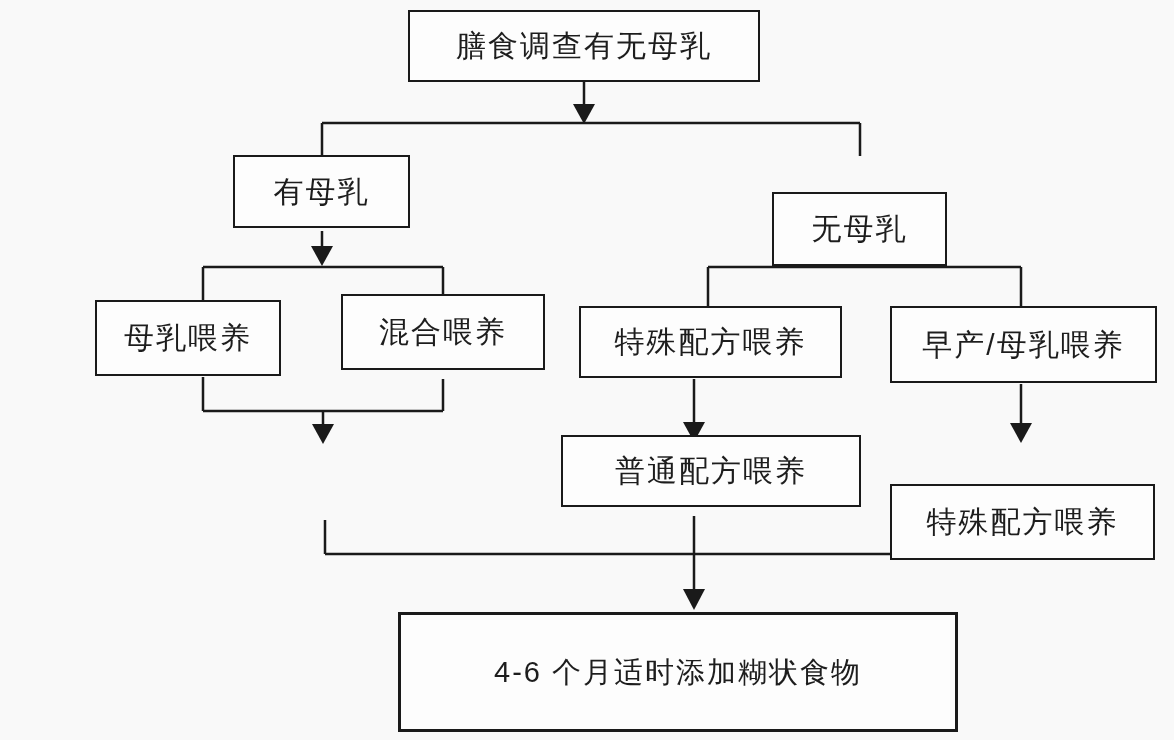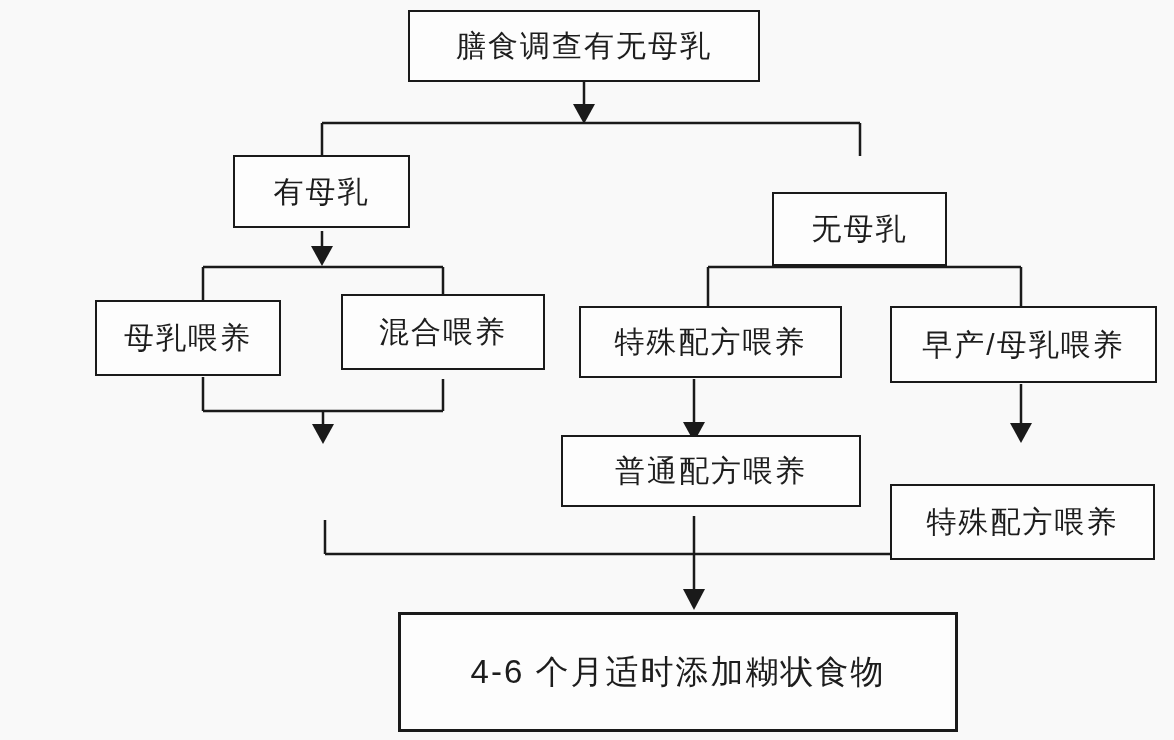--- a/index.html
+++ b/index.html
@@ -56,21 +56,21 @@
   .n-mixed           {left:341px;top:294px;width:204px;height:76px;}
   .n-fullterm        {left:579px;top:306px;width:263px;height:72px;}
   .n-preterm         {left:890px;top:306px;width:267px;height:77px;}
   .n-guidance        {left:192px;top:444px;width:268px;height:75px;}
   .n-regular         {left:561px;top:435px;width:300px;height:72px;}
   .n-special         {left:890px;top:444px;width:265px;height:76px;margin-top:40px;}
   .n-outcome{
     left:398px;top:612px;width:560px;height:120px;
     border-width:3px;
     flex-direction:column;
-    font-size:33px;
+    font-size:29px;
     line-height:1.55;
   }
 </style>
 </head>
 <body>
 
 <div class="stage">
 
   <svg class="connectors" viewBox="0 0 1174 740" aria-hidden="true">
     <g>

